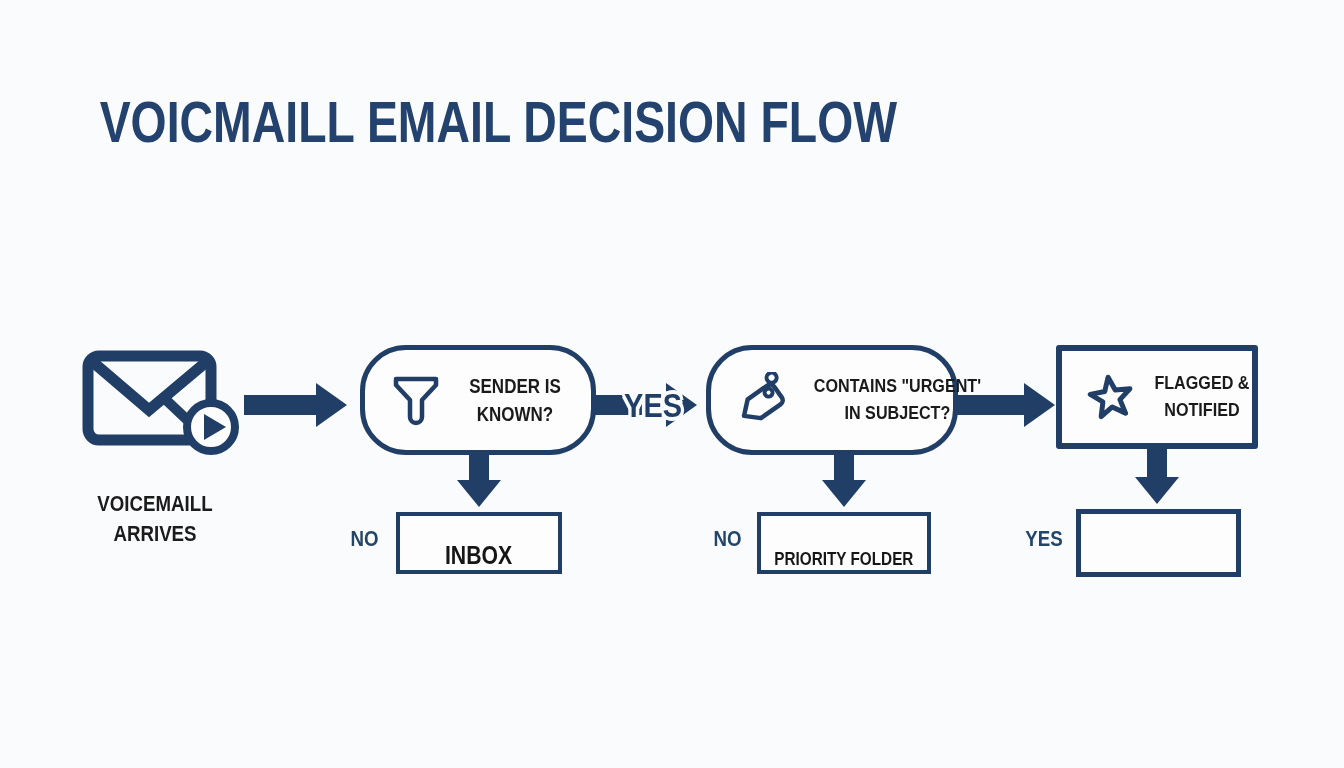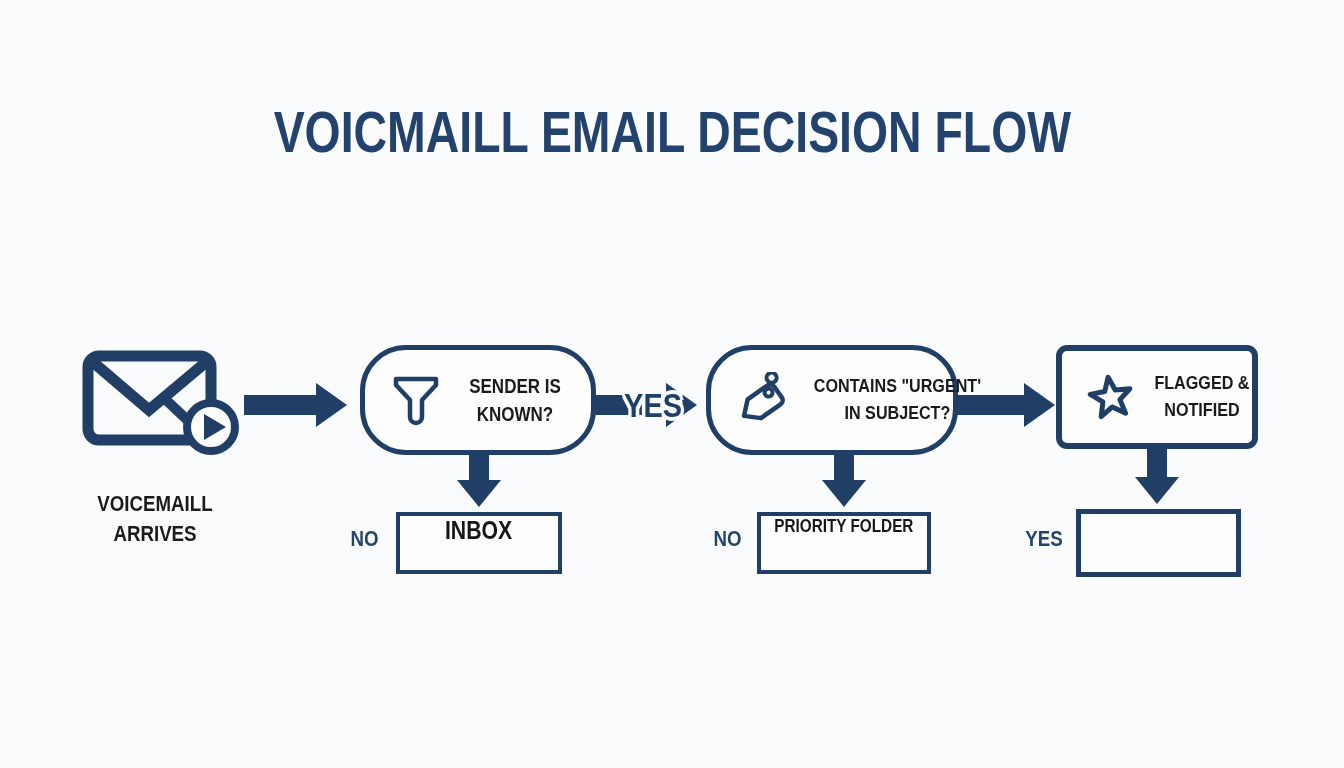--- a/index.html
+++ b/index.html
@@ -2,45 +2,45 @@
 <html><head>
 <meta charset="utf-8">
 <style>
   html,body { margin:0; padding:0; }
   body { font-family:"Liberation Sans", sans-serif; }
   .canvas {
     position:relative; width:1344px; height:768px;
     background:#fafbfc; overflow:hidden;
   }
   .title {
-    position:absolute; left:0; right:0; top:88px; margin:10px;
-    text-align:center; color:#24426e; font-weight:bold; font-size:58px;
+    position:absolute; left:0; right:0; top:88px; margin:0;
+    text-align:left; color:#24426e; font-weight:bold; font-size:58px;
   }
   .cond { display:inline-block; transform:scaleX(0.80); transform-origin:50% 50%; white-space:nowrap; }
   .cond85 { display:inline-block; transform:scaleX(0.85); transform-origin:50% 50%; white-space:nowrap; }
 
   .node {
     position:absolute; box-sizing:border-box;
     border:5px solid #203e66; background:#fdfdfe;
     border-radius:46px; display:flex; align-items:center;gap:8px;
   }
-  .node.square { border-radius:11px; border-width:6px; }
+  .node.square { border-radius:3px; border-width:6px; }
   .node-icon { flex:0 0 auto; margin-left:24px; }
   .node-label {
     flex:1 1 auto; text-align:center; color:#1a1a1a; font-weight:bold;
     line-height:1.4; padding-right:12px;
   }
   .node-label > div { white-space:nowrap; transform:scaleX(0.85); transform-origin:50% 50%; }
   .f20 { font-size:20px; }
   .f19 { font-size:19px; }
 
   .outcome {
     position:absolute; box-sizing:border-box;
     border:4px solid #203e66; background:#fdfdfe;
-    display:flex; align-items:flex-start; justify-content:center;
+    display:flex; align-items:flex-end; justify-content:center;
     color:#161616; font-weight:bold;
   }
   .outcome.thick { border-width:5px; }
 
   .branch-label {
     position:absolute; color:#234569; font-weight:bold; font-size:22px;
     text-align:center;
   }
   .src-label {
     position:absolute; left:55px; top:489px; width:200px; text-align:center;

